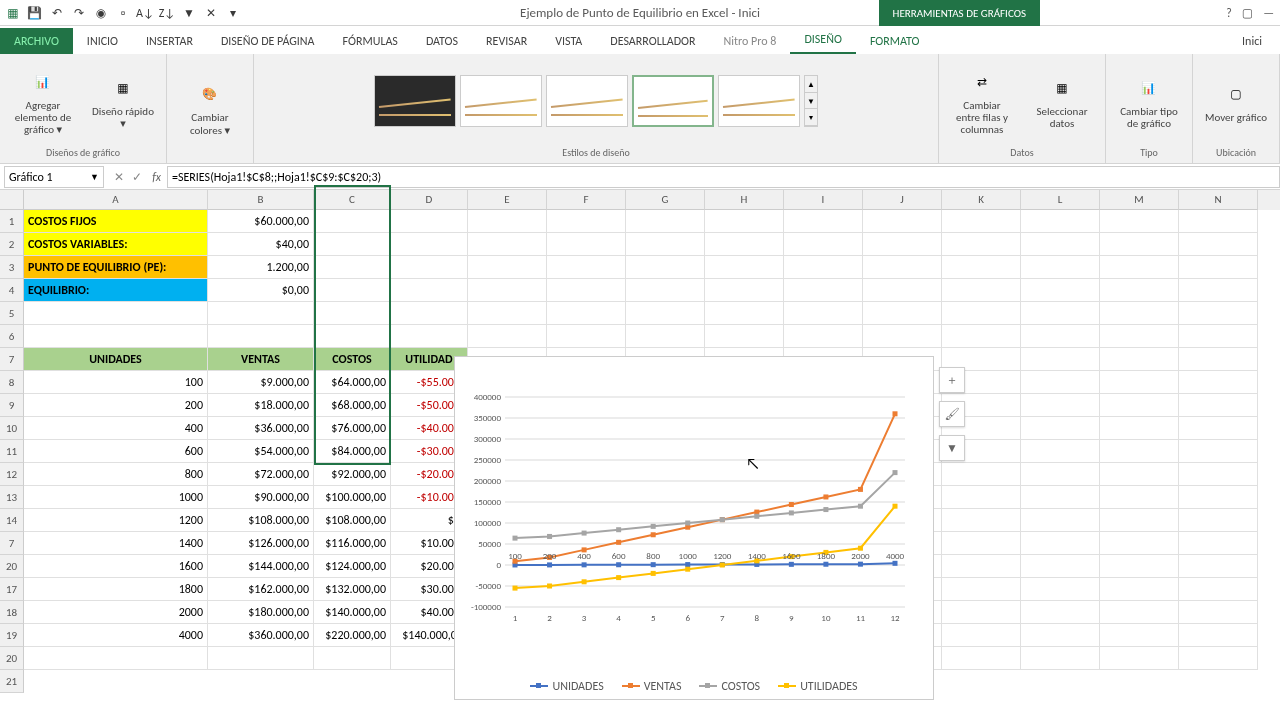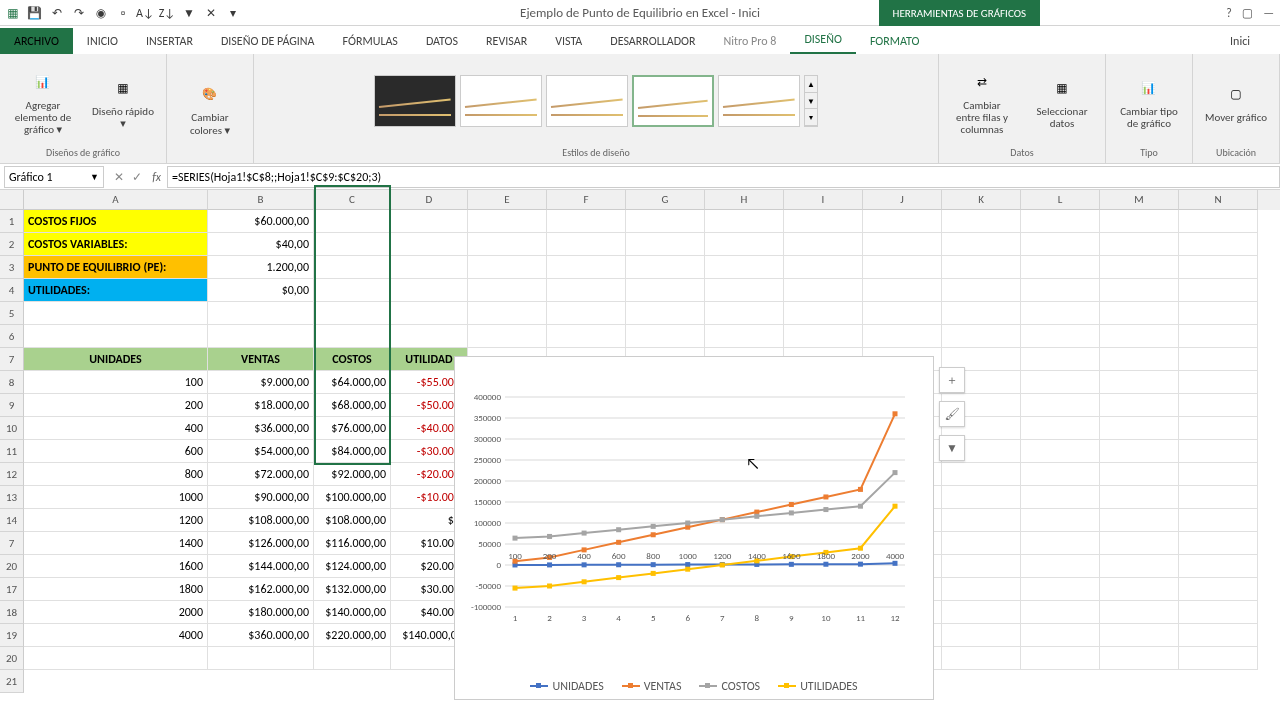--- a/index.html
+++ b/index.html
@@ -4,21 +4,21 @@
 <style>
 *{box-sizing:border-box;margin:0;padding:0;font-family:"Segoe UI",Calibri,Arial,sans-serif;font-size:12px}
 body{background:#fff;width:1280px;height:720px;overflow:hidden;position:relative}
 .qat{height:26px;background:#fff;display:flex;align-items:center;padding:0 4px;gap:4px;border-bottom:1px solid #d4d4d4}
 .qat-ico{width:18px;height:18px;display:flex;align-items:center;justify-content:center;color:#3a3a3a;cursor:pointer}
 .qat-title{position:absolute;left:50%;transform:translateX(-50%);color:#5a5a5a;font-size:13px}
 .tool-context{position:absolute;right:240px;top:0;height:26px;background:#217346;color:#fff;padding:0 14px;display:flex;align-items:center;font-size:11px}
 .qat-right{position:absolute;right:6px;display:flex;gap:10px;align-items:center;color:#5a5a5a}
 .tabs{height:28px;background:#fff;display:flex;align-items:flex-end;position:relative}
 .tab{padding:6px 14px;color:#444;cursor:pointer;font-size:12px}
-.tab.archivo{background:#217346;color:#000000}
+.tab.archivo{background:#217346;color:#86efac}
 .tab.active-green{color:#217346;border-bottom:2px solid #217346}
 .ribbon{height:110px;background:#f1f1f1;border-bottom:1px solid #d4d4d4;display:flex}
 .rgroup{border-right:1px solid #d4d4d4;padding:2px 8px;display:flex;flex-direction:column;align-items:center;justify-content:space-between}
 .rgroup-body{display:flex;gap:10px;align-items:center;flex:1}
 .rgroup-label{font-size:10px;color:#666;padding-bottom:2px}
 .rbtn{display:flex;flex-direction:column;align-items:center;gap:2px;padding:2px 4px;cursor:pointer;text-align:center;max-width:70px}
 .rbtn-ico{width:32px;height:32px;display:flex;align-items:center;justify-content:center}
 .rbtn-lbl{font-size:11px;color:#444;line-height:1.1}
 .styles-gallery{display:flex;gap:4px;align-items:center;position:relative}
 .style-thumb{width:82px;height:52px;border:1px solid #ccc;background:#fff;cursor:pointer;position:relative;overflow:hidden}
@@ -95,21 +95,21 @@
   <div class="tab">INSERTAR</div>
   <div class="tab">DISEÑO DE PÁGINA</div>
   <div class="tab">FÓRMULAS</div>
   <div class="tab">DATOS</div>
   <div class="tab">REVISAR</div>
   <div class="tab">VISTA</div>
   <div class="tab">DESARROLLADOR</div>
   <div class="tab" style="color:#888">Nitro Pro 8</div>
   <div class="tab active-green">DISEÑO</div>
   <div class="tab" style="color:#217346">FORMATO</div>
-  <div class="tab" style="position:absolute;right:16px">Inici</div>
+  <div class="tab" style="position:absolute;right:4px">Inici</div>
 </div>
 
 <div class="ribbon">
   <div class="rgroup">
     <div class="rgroup-body">
       <div class="rbtn">
         <div class="rbtn-ico">📊</div>
         <div class="rbtn-lbl">Agregar elemento de gráfico ▾</div>
       </div>
       <div class="rbtn">
@@ -278,21 +278,21 @@
           <div class="cell" style="width: 79px;"></div>
           <div class="cell" style="width: 79px;"></div>
           <div class="cell" style="width: 79px;"></div>
           <div class="cell" style="width: 79px;"></div>
           <div class="cell" style="width: 79px;"></div>
           <div class="cell" style="width: 79px;"></div>
           <div class="cell" style="width: 79px;"></div>
           <div class="cell" style="width: 79px;"></div>
         </div>
         <div class="grid-row">
-          <div class="cell b blue" style="width: 184px;">UTILIDADES:</div>
+          <div class="cell b blue" style="width: 184px;">EQUILIBRIO:</div>
           <div class="cell r" style="width: 106px;">$0,00</div>
           <div class="cell" style="width: 77px;"></div>
           <div class="cell" style="width: 77px;"></div>
           <div class="cell" style="width: 79px;"></div>
           <div class="cell" style="width: 79px;"></div>
           <div class="cell" style="width: 79px;"></div>
           <div class="cell" style="width: 79px;"></div>
           <div class="cell" style="width: 79px;"></div>
           <div class="cell" style="width: 79px;"></div>
           <div class="cell" style="width: 79px;"></div>

